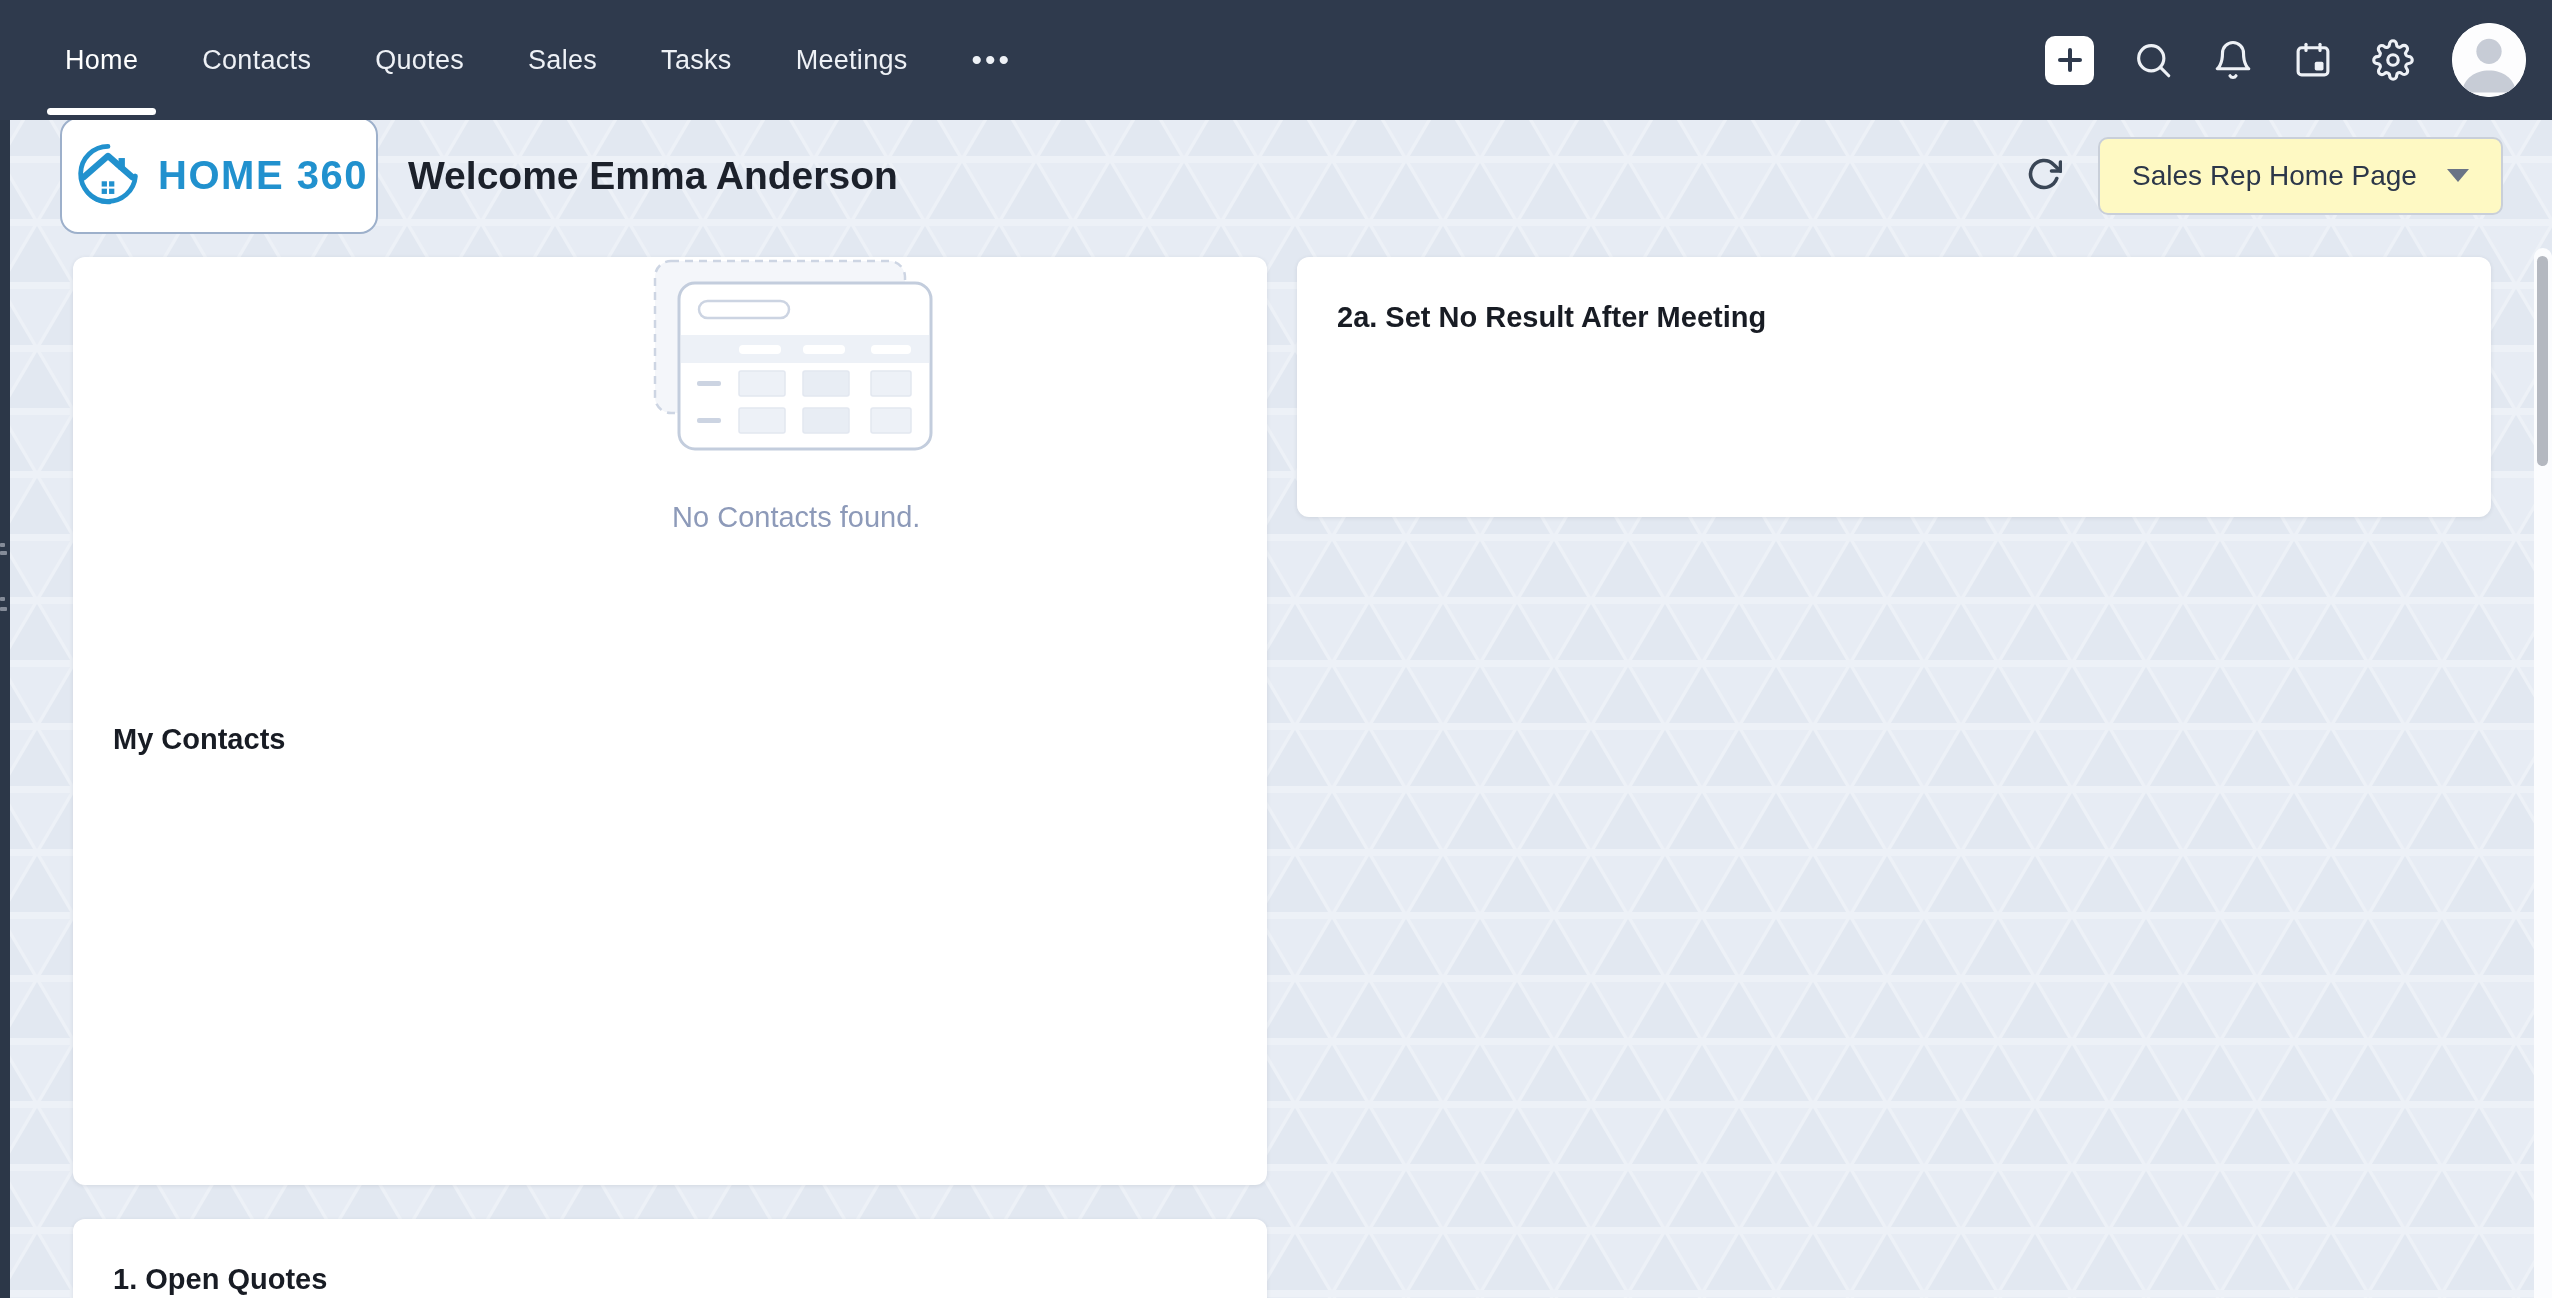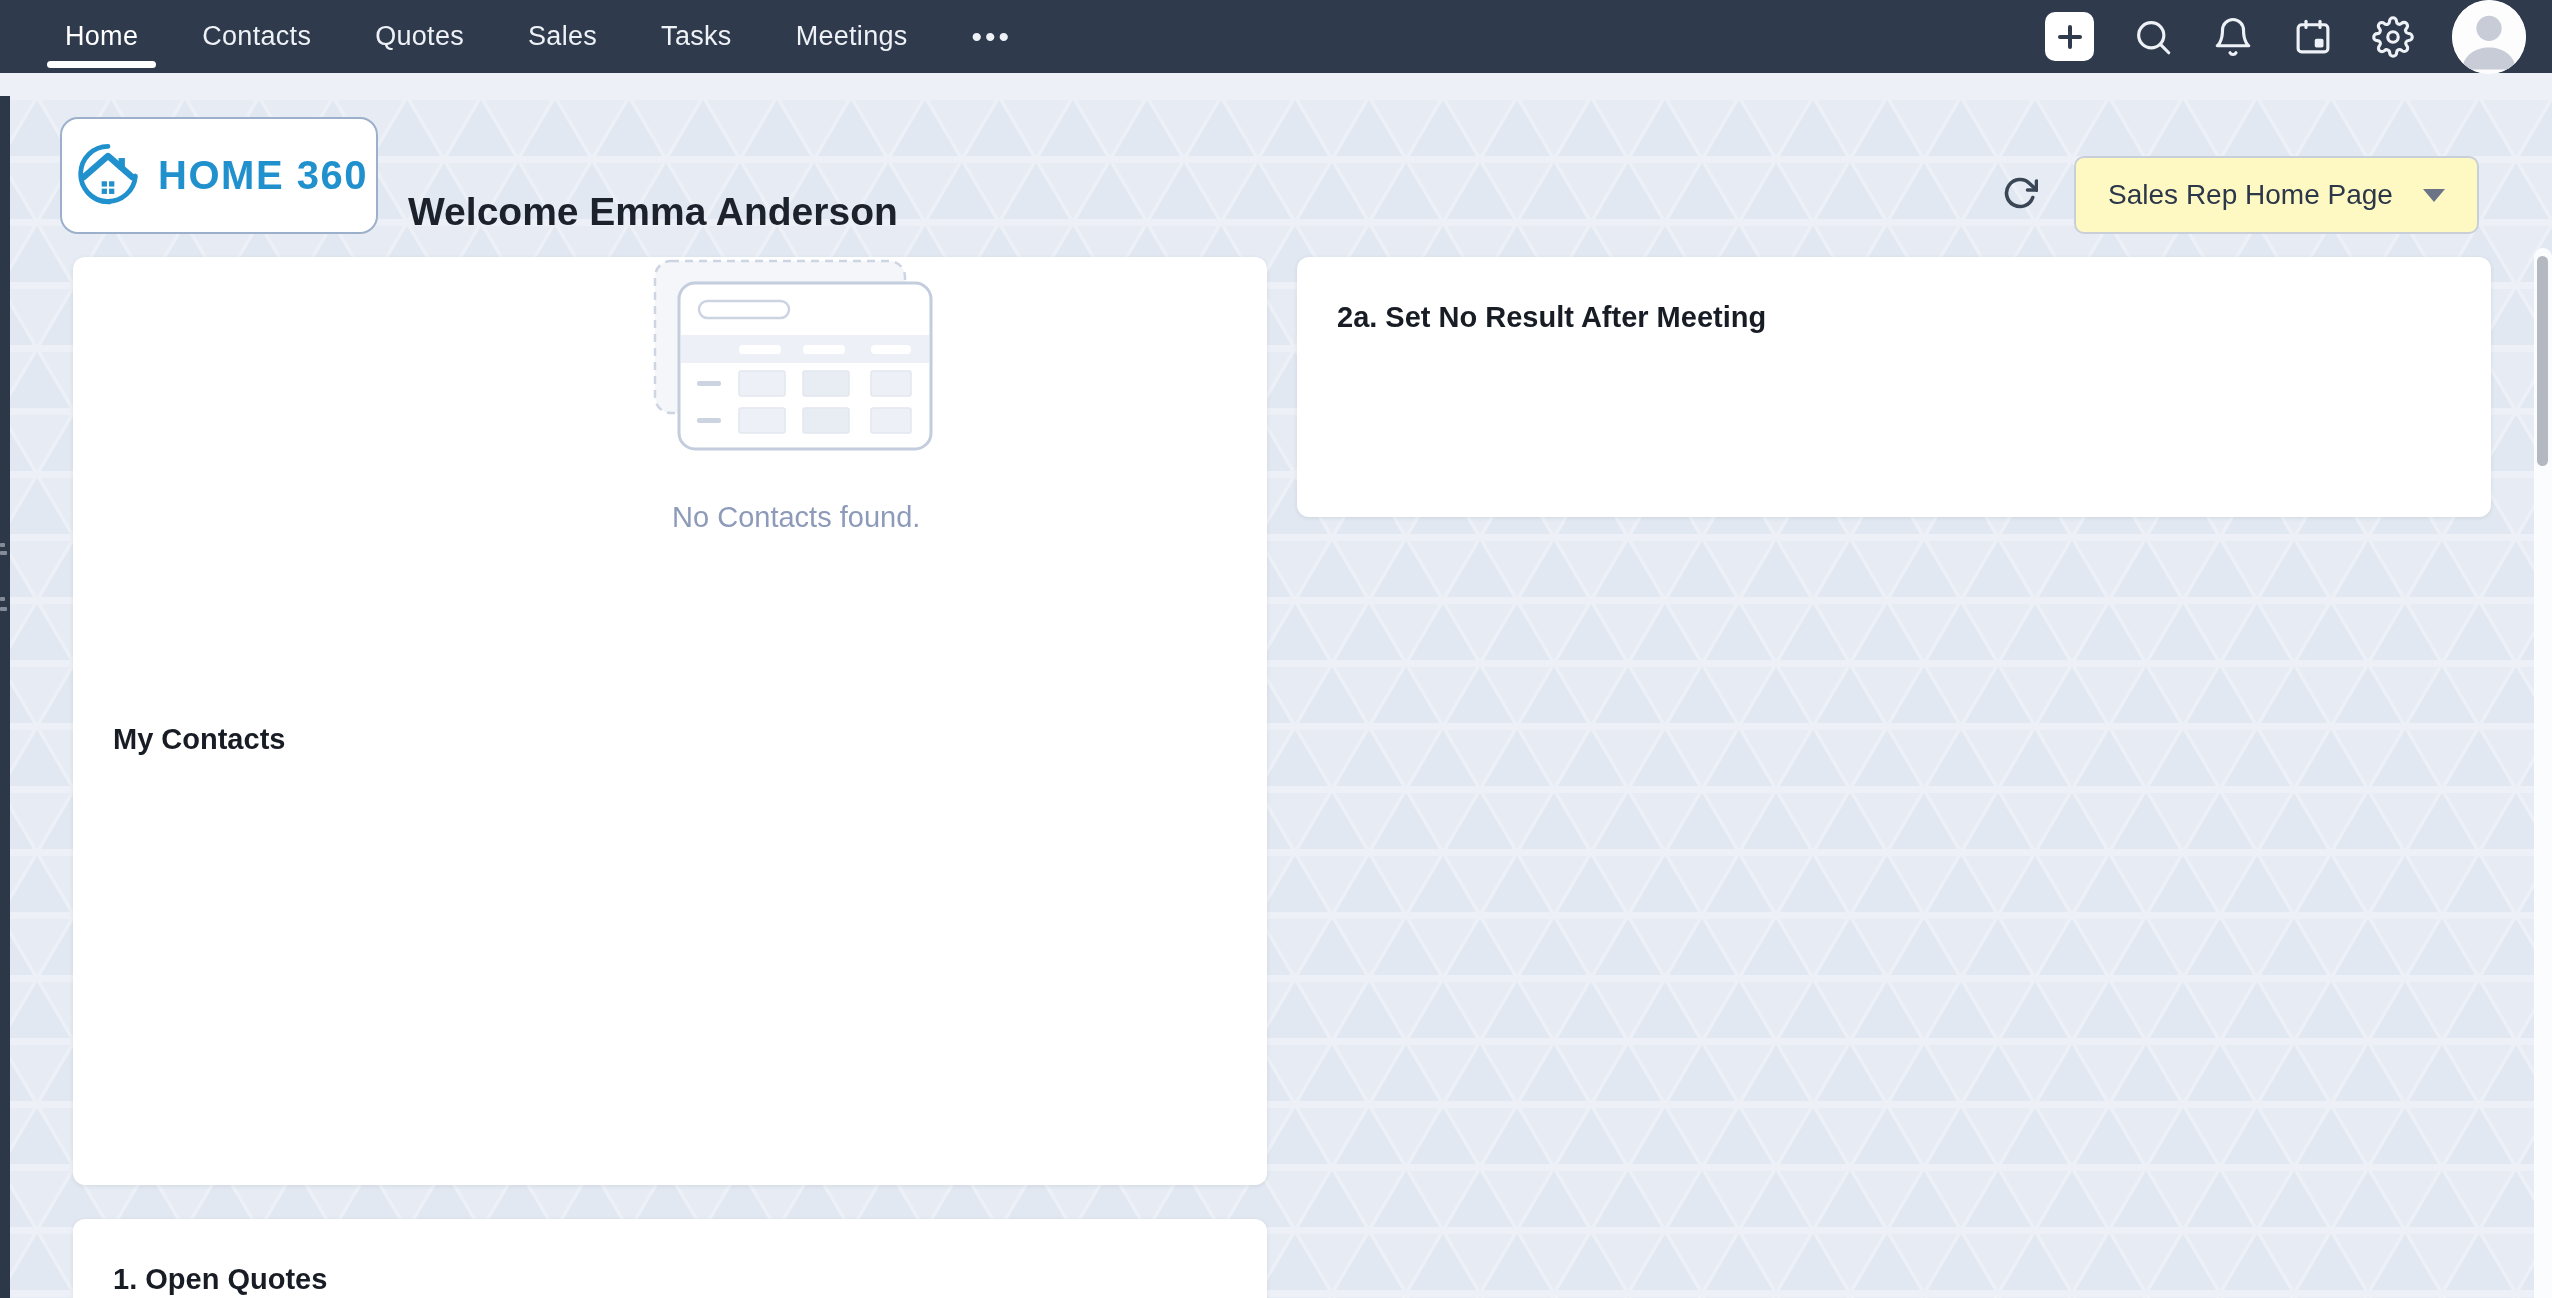--- a/index.html
+++ b/index.html
@@ -8,21 +8,21 @@
     font-family:"Liberation Sans", sans-serif;
     background:#edf1f7;
   }
   .screen{position:relative;width:2552px;height:1298px;overflow:hidden;}
 
   
   .bg-pattern{position:absolute;top:96px;left:0;width:2552px;height:1202px;z-index:0;}
 
   
   .topnav{
-    position:absolute;top:0;left:0;width:2552px;height:73px;
+    position:absolute;top:0;left:0;width:2552px;height:120px;
     background:#2f3a4d;display:flex;align-items:center;justify-content:space-between;
     z-index:20;
   }
   .tabs{display:flex;align-items:center;height:100%;column-gap:64px;padding-left:65px;}
   .tab{
     position:relative;height:100%;display:flex;align-items:center;
     color:#eef1f6;font-size:27px;letter-spacing:.3px;cursor:pointer;white-space:nowrap;
   }
   .tab.active{color:#ffffff;}
   .tab.active::after{
@@ -43,22 +43,22 @@
     display:flex;align-items:flex-end;justify-content:center;cursor:pointer;
   }
   .avatar svg{width:74px;height:74px;}
 
   
   .left-strip{position:absolute;top:96px;left:0;width:10px;height:1202px;background:#2c3748;z-index:15;}
   .left-strip .tick{position:absolute;left:0;height:4px;background:#848b98;border-radius:1px;}
 
   
   .page-header{
-    position:absolute;top:117px;left:60px;right:73px;height:117px;
-    display:flex;align-items:flex-end;z-index:5;
+    position:absolute;top:117px;left:60px;right:49px;height:117px;
+    display:flex;align-items:center;z-index:5;
   }
   .logo-card{
     width:318px;height:117px;background:#ffffff;border:2px solid #9db0cb;border-radius:18px;
     box-sizing:border-box;display:flex;align-items:center;justify-content:center;gap:12px;
   }
   .logo-card svg{width:76px;height:76px;}
   .logo-text{font-size:40px;font-weight:700;color:#2191ce;letter-spacing:1.5px;white-space:nowrap;}
   .welcome{margin:0 0 0 30px;font-size:39px;font-weight:700;color:#1c212b;white-space:nowrap;}
   .header-right{margin-left:auto;display:flex;align-items:center;gap:36px;}
   .refresh-btn svg{width:36px;height:36px;stroke:#3a4656;stroke-width:2.4;fill:none;stroke-linecap:round;stroke-linejoin:round;cursor:pointer;}

